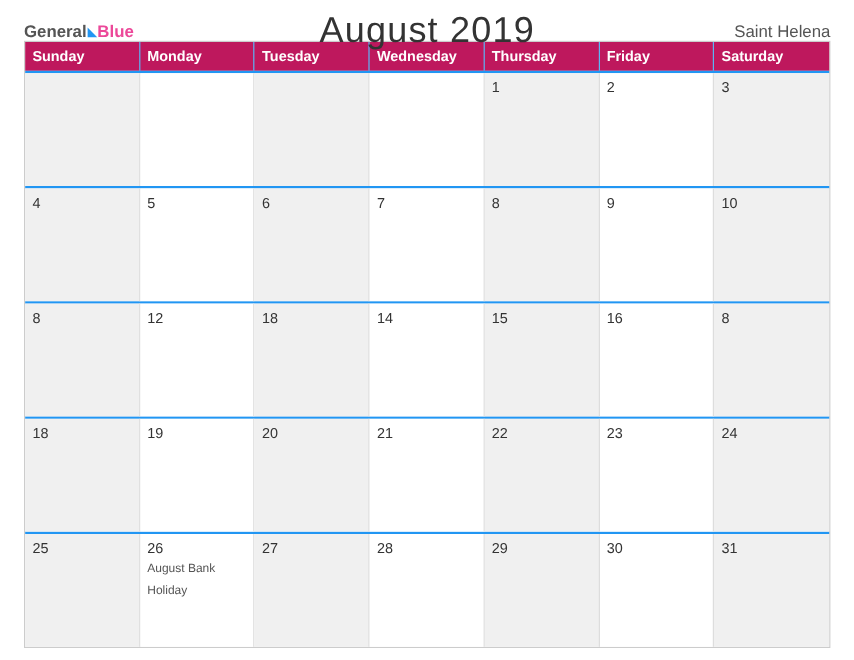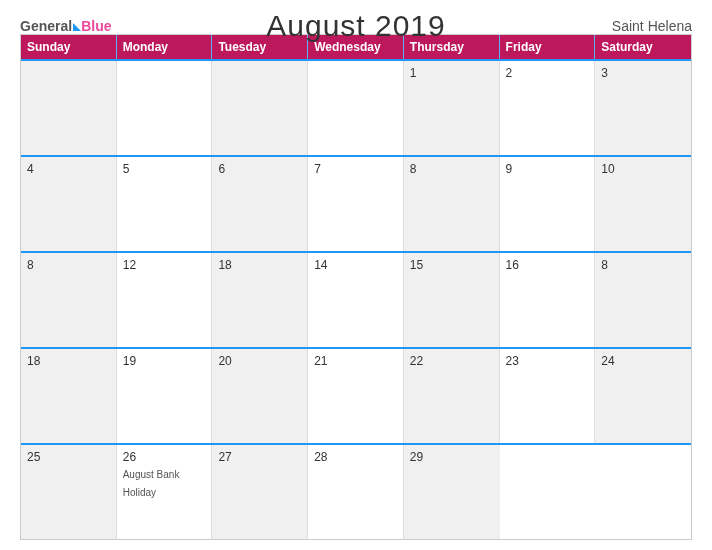--- a/index.html
+++ b/index.html
@@ -237,16 +237,22 @@
           <div class="cal-cell"><span class="cal-day-num">26</span><span class="cal-event">August Bank Holiday</span></div>
           <div class="cal-cell shaded">
             <span class="cal-day-num">27</span>
           </div>
           <div class="cal-cell">
             <span class="cal-day-num">28</span>
           </div>
           <div class="cal-cell shaded">
             <span class="cal-day-num">29</span>
           </div>
+          <div class="cal-cell">
+            <span class="cal-day-num">30</span>
+          </div>
+          <div class="cal-cell shaded">
+            <span class="cal-day-num">31</span>
+          </div>
         </div>
       </div>
   </div>
 </div>
 
 </body></html>

